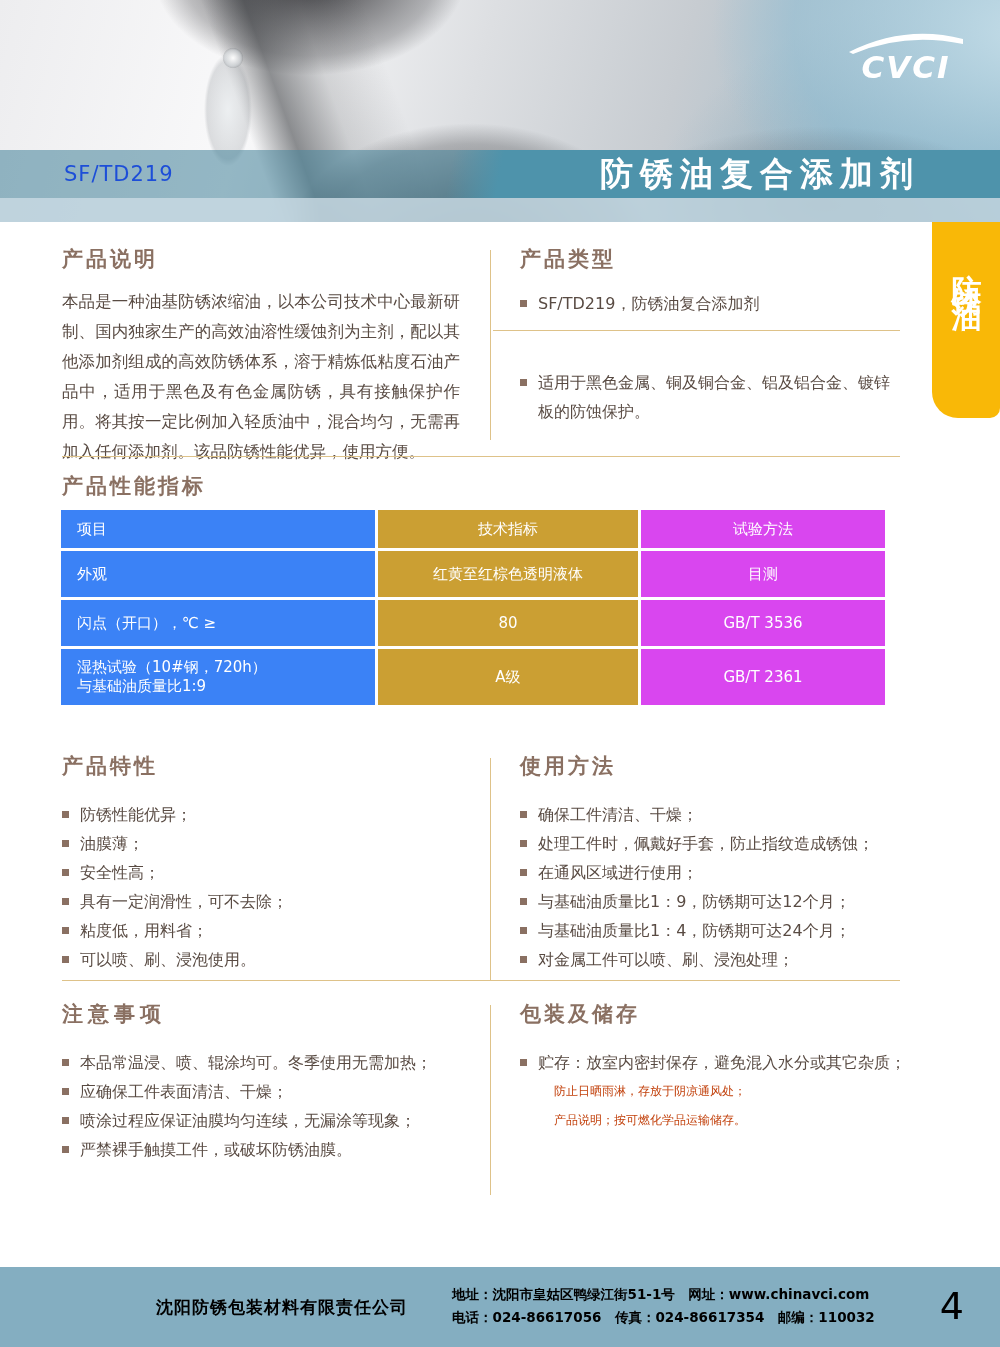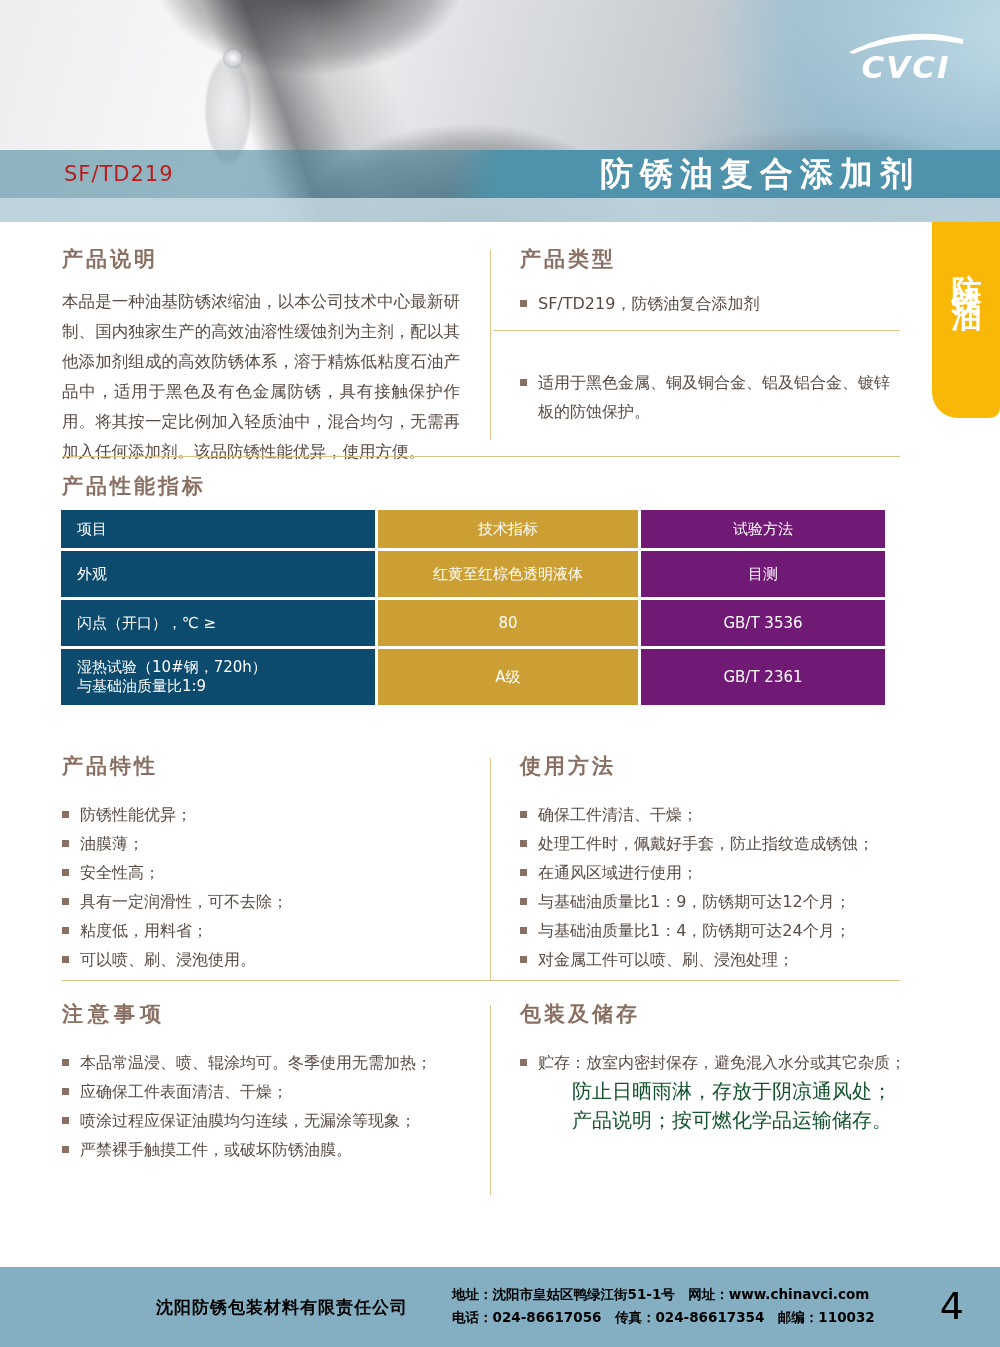--- a/index.html
+++ b/index.html
@@ -24,49 +24,49 @@
   }
   
   .logo{position:absolute;top:30px;left:846px;width:120px;text-align:center;color:#ffffff;}
   .logo .word{font-size:31px;font-weight:bold;font-style:italic;letter-spacing:2px;line-height:30px;}
   .logo svg{display:block;margin:0 auto -2px auto;}
   
   .band-teal{position:absolute;top:150px;left:0;width:1000px;height:48px;background:rgba(74,134,156,0.58);}
   .band-teal .solid{position:absolute;top:0;left:0;right:0;bottom:0;
     background:linear-gradient(101deg, rgba(78,147,171,0) 45%, #4E93AB 50%);}
   .product-code{position:absolute;top:150px;left:64px;height:48px;line-height:48px;
-    color:#b91c1c;font-size:21px;letter-spacing:1px;}
+    color:#1d4ed8;font-size:21px;letter-spacing:1px;}
   .page-title{position:absolute;top:150px;left:540px;width:440px;height:48px;line-height:48px;
     text-align:center;color:#ffffff;font-size:33px;font-weight:bold;letter-spacing:7px;}
   .band-light{position:absolute;top:198px;left:0;width:1000px;height:24px;background:rgba(187,209,220,0.93);}
   
   .side-tab{position:absolute;top:222px;right:0;width:68px;height:196px;background:#F9B807;
     border-radius:0 0 10px 26px;display:flex;justify-content:center;}
   .side-tab span{writing-mode:vertical-rl;color:#ffffff;font-size:30px;font-weight:bold;
     letter-spacing:13px;padding-top:28px;}
   
   .h2{color:#8A7062;font-size:21px;font-weight:bold;letter-spacing:3px;margin:0;}
   .bodytext{margin:14px 0 0 0;font-size:16.5px;line-height:30px;color:#594B43;text-align:justify;}
   ul.bl{list-style:none;margin:20px 0 0 0;padding:0;}
   ul.bl li{font-size:16px;line-height:29px;color:#594B43;position:relative;padding-left:18px;}
   ul.bl li .sq{position:absolute;left:0;top:11px;width:7px;height:7px;background:#8A7062;display:block;}
-  .cont-line{font-size:20px;line-height:29px;color:#14532d;margin-left:52px;}
+  .cont-line{font-size:12px;line-height:29px;color:#c2410c;margin-left:34px;}
   .goldline-h{position:absolute;border-top:1px solid #DEC289;height:0;}
   .goldline-v{position:absolute;border-left:1px solid #DEC289;width:0;}
   
   .secA-left{position:absolute;left:62px;top:245px;width:398px;}
   .secA-right{position:absolute;left:520px;top:245px;width:382px;}
   .secA-right .gap1{margin-top:16px;}
   .secB-head{position:absolute;left:62px;top:472px;}
   
   .spec-table{position:absolute;left:58px;top:507px;border-collapse:separate;border-spacing:3px;}
   .spec-table td{color:#ffffff;font-size:15px;vertical-align:middle;}
-  .spec-table .c1{background:#0c4a6e;width:290px;text-align:left;padding:8px 8px 8px 16px;}
+  .spec-table .c1{background:#3b82f6;width:290px;text-align:left;padding:8px 8px 8px 16px;}
   .spec-table .c2{background:#CB9F33;width:244px;text-align:center;padding:8px;}
-  .spec-table .c3{background:#701a75;width:228px;text-align:center;padding:8px;}
+  .spec-table .c3{background:#d946ef;width:228px;text-align:center;padding:8px;}
   .spec-table tr.hd td{height:22px;}
   .spec-table tr.r td{height:30px;}
   .spec-table tr.r2 td{height:40px;}
   .secC-left{position:absolute;left:62px;top:752px;width:402px;}
   .secC-right{position:absolute;left:520px;top:752px;width:392px;}
   .secD-left{position:absolute;left:62px;top:1000px;width:412px;}
   .secD-right{position:absolute;left:520px;top:1000px;width:402px;}
   
   .footer{position:absolute;left:0;top:1267px;width:1000px;height:80px;background:#84AEC1;color:#000000;}
   .footer .company{position:absolute;left:156px;top:0;height:80px;line-height:80px;

